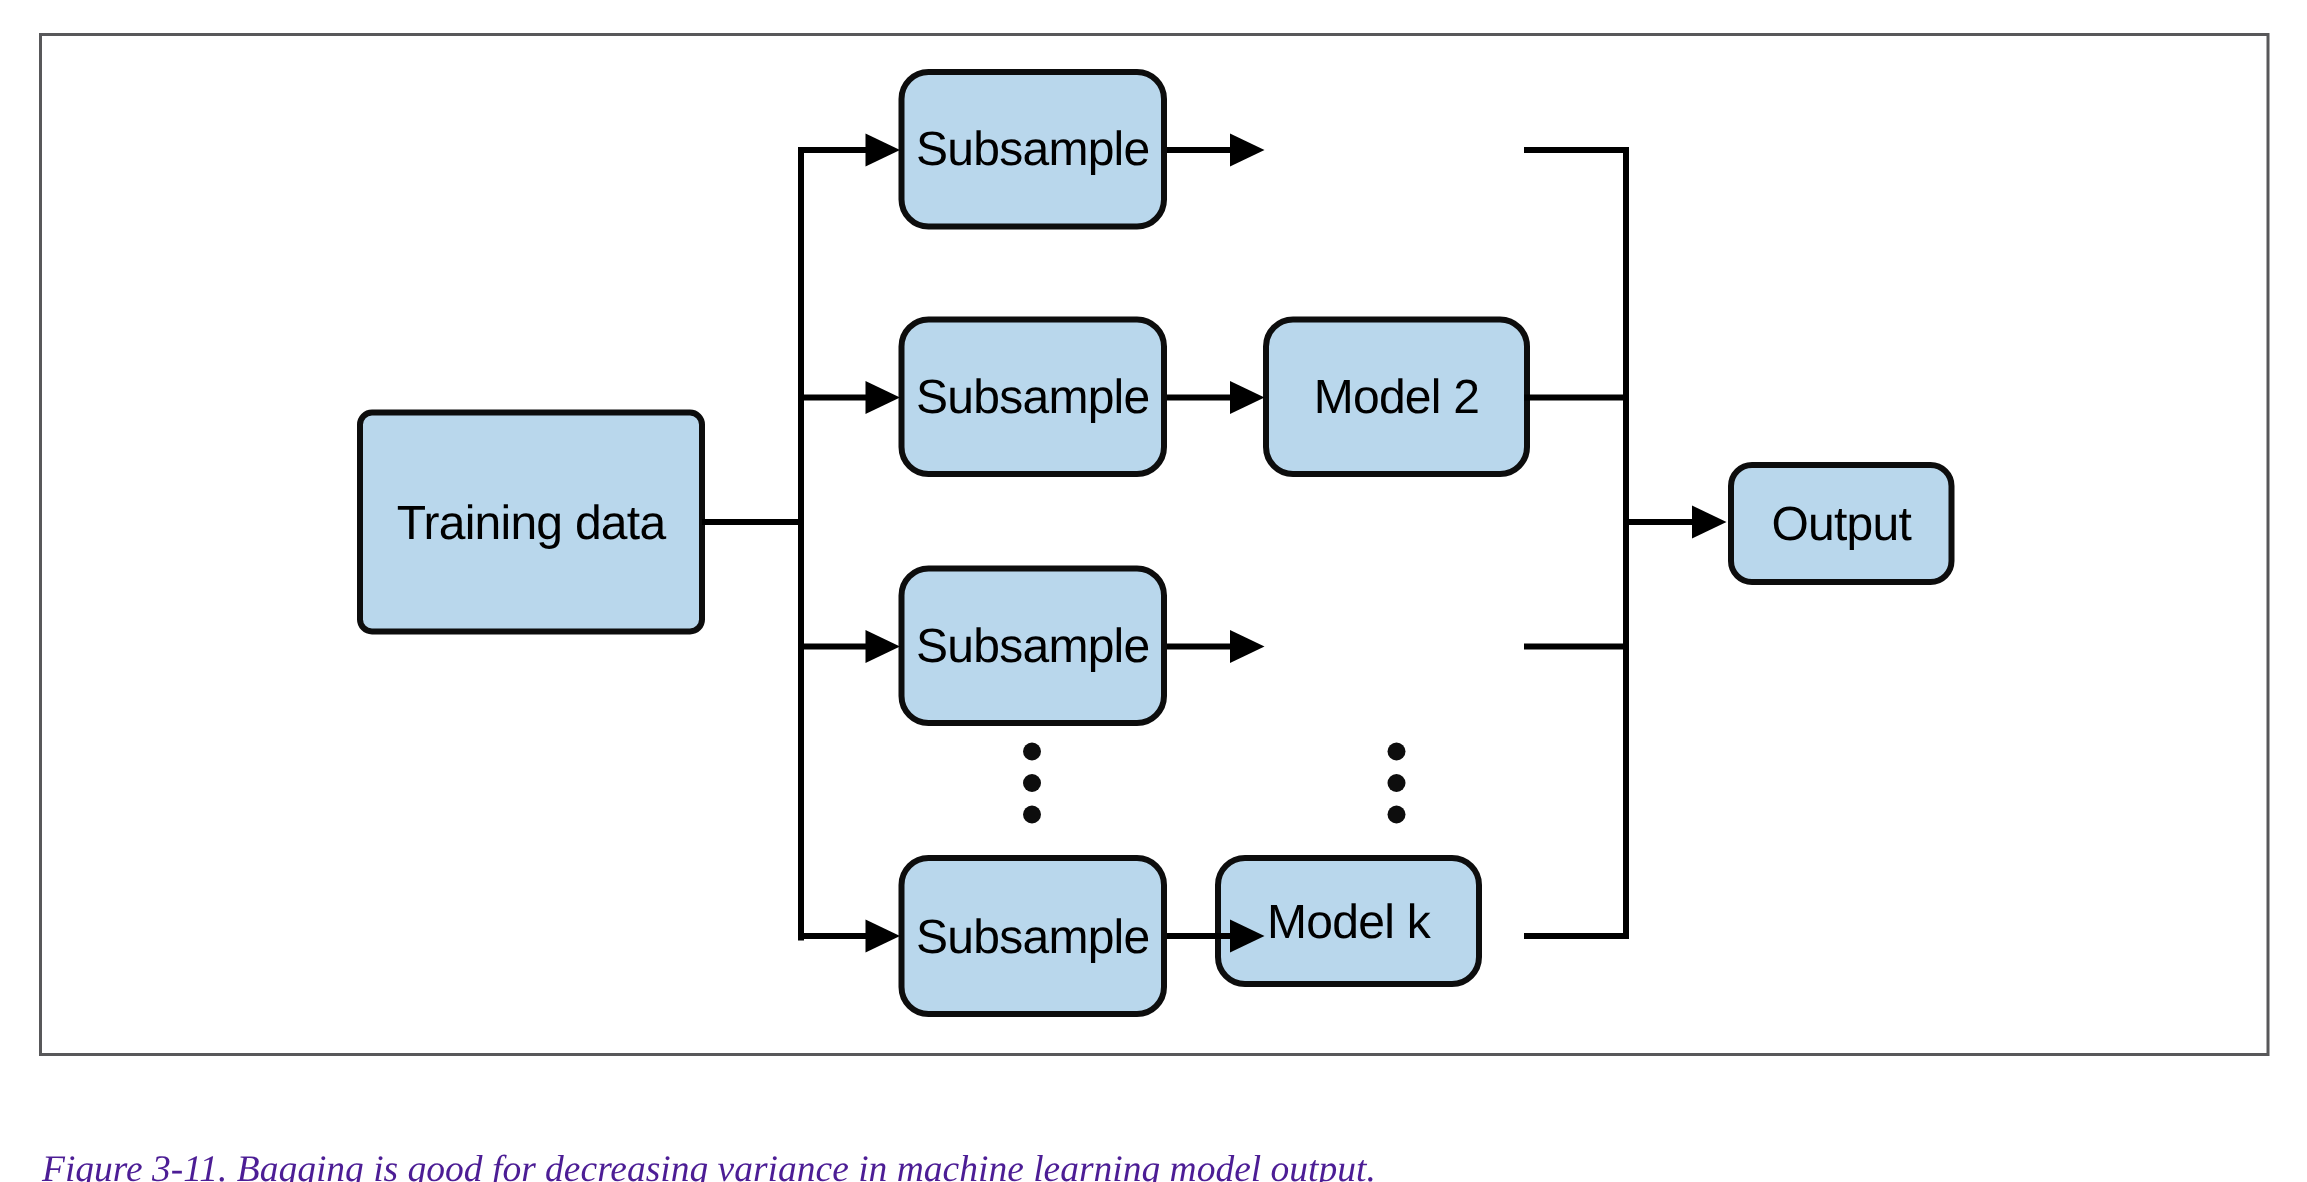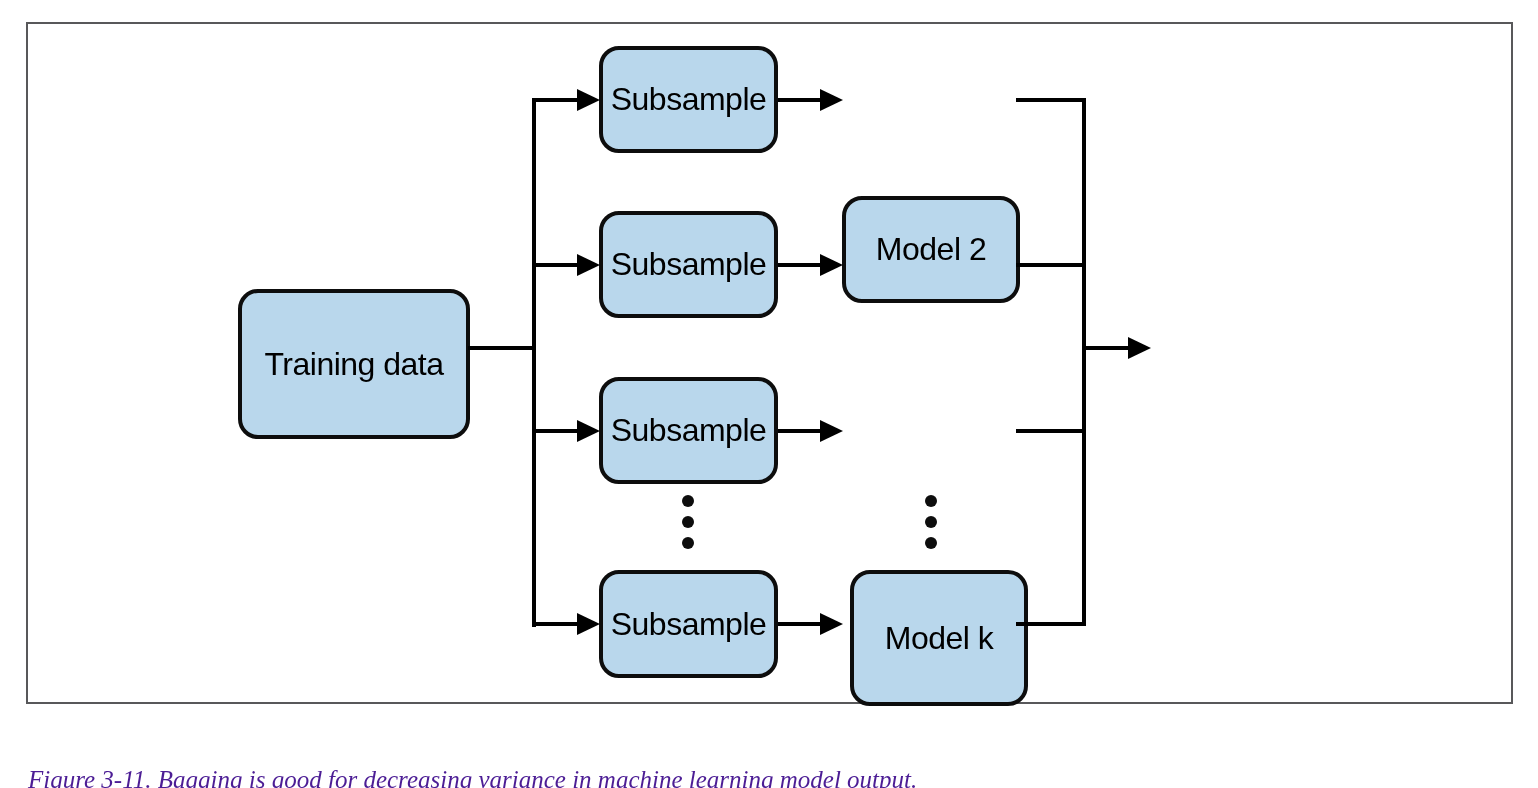--- a/index.html
+++ b/index.html
@@ -59,44 +59,47 @@
     margin-top:48px;
   }
 </style>
 </head>
 <body>
 
 <div class="stage">
 
   <div class="frame"></div>
 
-  <div class="node" style="left:238px;top:289px;width:232px;height:150px;">
+  <div class="node" style="left:238px;top:273px;width:232px;height:150px;border-radius:10px;">
     <span>Training data</span>
   </div>
 
   <div class="node" style="left:599px;top:46px;width:179px;height:107px;">
     <span>Subsample</span>
   </div>
   <div class="node" style="left:599px;top:211px;width:179px;height:107px;">
     <span>Subsample</span>
   </div>
   <div class="node" style="left:599px;top:377px;width:179px;height:107px;">
     <span>Subsample</span>
   </div>
   <div class="node" style="left:599px;top:570px;width:179px;height:108px;">
     <span>Subsample</span>
   </div>
 
-  <div class="node" style="left:842px;top:196px;width:178px;height:107px;">
+  <div class="node" style="left:842px;top:211px;width:178px;height:107px;">
     <span>Model 2</span>
   </div>
-  <div class="node" style="left:850px;top:570px;width:178px;height:136px;text-align:center;">
+  <div class="node" style="left:810px;top:570px;width:178px;height:88px;text-align:center;">
     <span>Model k</span>
   </div>
 
+  <div class="node small" style="left:1152px;top:308px;width:151px;height:82px;">
+    <span>Output</span>
+  </div>
 
   <div class="hline" style="left:468px;top:346px;width:66px;"></div>
   <div class="vline" style="left:532px;top:98px;height:529px;"></div>
 
   <div class="hline" style="left:532px;top:98px;width:48px;"></div>
   <div class="arrow-right" style="left:577px;top:89px;"></div>
   <div class="hline" style="left:532px;top:263px;width:48px;"></div>
   <div class="arrow-right" style="left:577px;top:254px;"></div>
   <div class="hline" style="left:532px;top:429px;width:48px;"></div>
   <div class="arrow-right" style="left:577px;top:420px;"></div>

